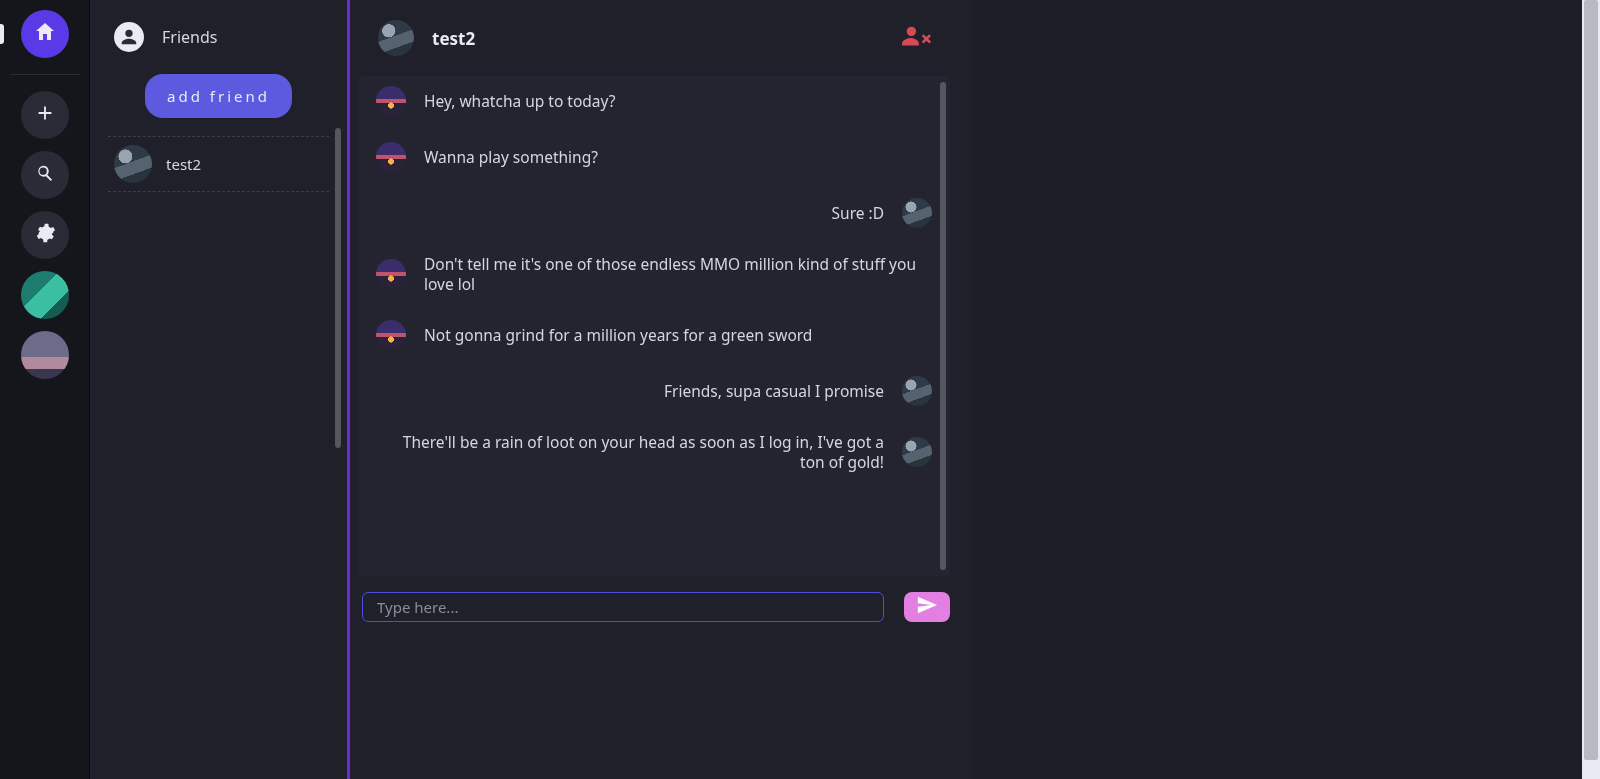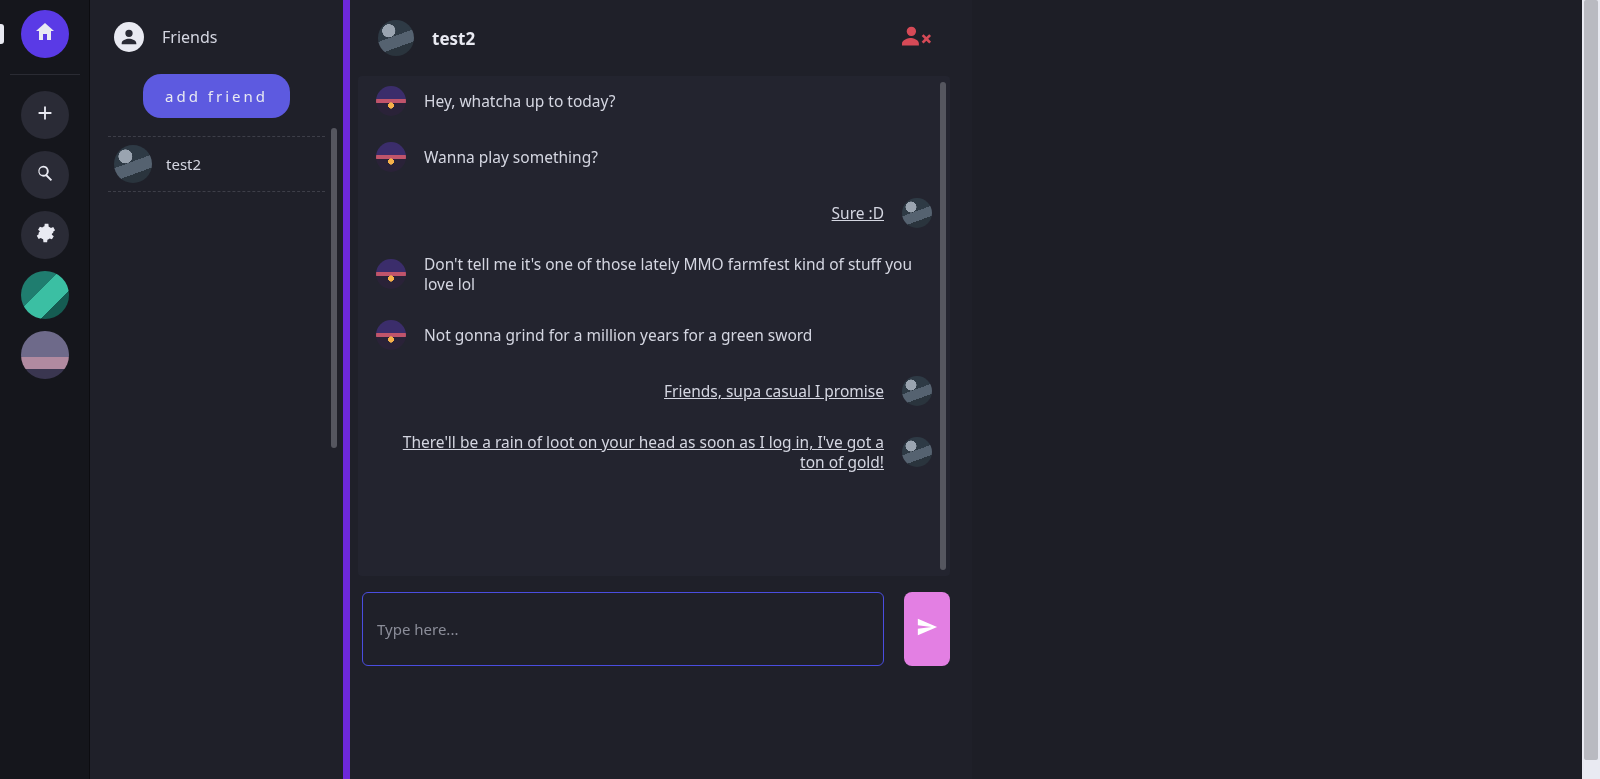--- a/index.html
+++ b/index.html
@@ -26,21 +26,21 @@
   .rail .group-sep{width:70px;height:1px;background:#2a2b33;margin-top:4px;margin-bottom:4px;}
   .rail .btn{width:48px;height:48px;border-radius:50%;background:var(--bg-btn-round);display:flex;align-items:center;justify-content:center;cursor:pointer;color:#e9eaf2;}
   .rail .btn.home{background:var(--accent);box-shadow:0 0 0 0 rgba(0,0,0,0);}
   .rail .home-wrap{display:flex;align-items:center;width:100%;position:relative;justify-content:center;}
   .rail .home-wrap::before{content:"";position:absolute;left:0;top:50%;transform:translateY(-50%);width:4px;height:20px;background:#e9eaf2;border-radius:0 3px 3px 0;}
   .rail .server{width:48px;height:48px;border-radius:50%;overflow:hidden;cursor:pointer;}
   .rail svg{width:22px;height:22px;fill:currentColor;}
   .rail .btn.home svg{width:24px;height:24px;}
 
   
-  .friends{width:260px;background:var(--bg-panel-dark);display:flex;flex-direction:column;padding:14px 18px 14px 18px;border-right:7px solid #6d28d9;}
+  .friends{width:260px;background:var(--bg-panel-dark);display:flex;flex-direction:column;padding:14px 18px 14px 18px;border-right:3px solid #6d28d9;}
   .friends-header{display:flex;align-items:center;gap:18px;padding:8px 0 14px 6px;}
   .friends-header .ico{width:30px;height:30px;border-radius:50%;background:#e9eaf2;display:flex;align-items:center;justify-content:center;color:#2a2b36;}
   .friends-header .ico svg{width:22px;height:22px;fill:currentColor;}
   .friends-header .label{font-size:16px;color:var(--text);}
   .add-friend{align-self:center;margin-top:8px;margin-bottom:18px;background:var(--accent-pill);color:#e9eaf2;border:none;border-radius:18px;padding:12px 22px;font-size:15px;letter-spacing:3px;cursor:pointer;}
   .friend-list{position:relative;flex:1;}
   .friend-list::after{content:"";position:absolute;right:-12px;top:-8px;width:6px;height:320px;background:var(--scroll);border-radius:3px;}
   .friend-item{display:flex;align-items:center;gap:14px;padding:8px 6px;border-top:1px dashed #3d3e48;border-bottom:1px dashed #3d3e48;cursor:pointer;}
   .friend-item .av{width:38px;height:38px;border-radius:50%;}
   .friend-item .nm{font-size:15px;color:var(--text);}
@@ -54,24 +54,24 @@
   .chat-header .remove{color:var(--red);cursor:pointer;}
   .chat-header .remove svg{width:30px;height:26px;fill:currentColor;}
 
   .msgs-wrap{position:relative;margin:0 10px 0 8px;}
   .msgs{background:var(--bg-panel);border-radius:4px;padding:10px 18px;height:500px;overflow:hidden;display:flex;flex-direction:column;gap:26px;}
   .msgs-wrap::after{content:"";position:absolute;right:4px;top:6px;width:6px;bottom:6px;background:var(--scroll);border-radius:3px;}
   .msg{display:flex;align-items:center;gap:18px;}
   .msg.right{flex-direction:row-reverse;}
   .msg .av{width:30px;height:30px;border-radius:50%;flex-shrink:0;}
   .msg .tx{font-size:15.5px;color:var(--text);line-height:1.3;}
-  .msg.right .tx{text-align:right;text-decoration:underline;}
+  .msg.right .tx{text-align:right;}
 
   .composer{display:flex;align-items:stretch;gap:20px;padding:16px 10px 0 12px;}
-  .composer input{flex:1;background:transparent;border:1px solid #4a4de0;border-radius:6px;padding:26px 14px;color:var(--text);font-size:15px;outline:none;}
+  .composer input{flex:1;background:transparent;border:1px solid #4a4de0;border-radius:6px;padding:4px 14px;color:var(--text);font-size:15px;outline:none;}
   .composer input::placeholder{color:var(--text-dim);}
   .send{width:46px;border:none;border-radius:8px;background:var(--pink);color:#fff;display:flex;align-items:center;justify-content:center;cursor:pointer;}
   .send svg{width:22px;height:22px;fill:currentColor;}
 
   
   .right-gutter{flex:1;background:var(--bg-app);}
   .page-scroll{width:18px;background:#e9eaf2;position:relative;}
   .page-scroll::after{content:"";position:absolute;left:2px;right:2px;top:0;height:760px;background:#b9bac1;border-radius:2px;}
 
   
@@ -162,21 +162,21 @@
           <div class="msg ">
             <div class="av av-sunset"></div>
             <div class="tx">Wanna play something?</div>
           </div>
           <div class="msg right">
             <div class="av av-mount"></div>
             <div class="tx">Sure :D</div>
           </div>
           <div class="msg ">
             <div class="av av-sunset"></div>
-            <div class="tx">Don't tell me it's one of those lately MMO farmfest kind of stuff you love lol</div>
+            <div class="tx">Don't tell me it's one of those endless MMO million kind of stuff you love lol</div>
           </div>
           <div class="msg ">
             <div class="av av-sunset"></div>
             <div class="tx">Not gonna grind for a million years for a green sword</div>
           </div>
           <div class="msg right">
             <div class="av av-mount"></div>
             <div class="tx">Friends, supa casual I promise</div>
           </div>
           <div class="msg right">

